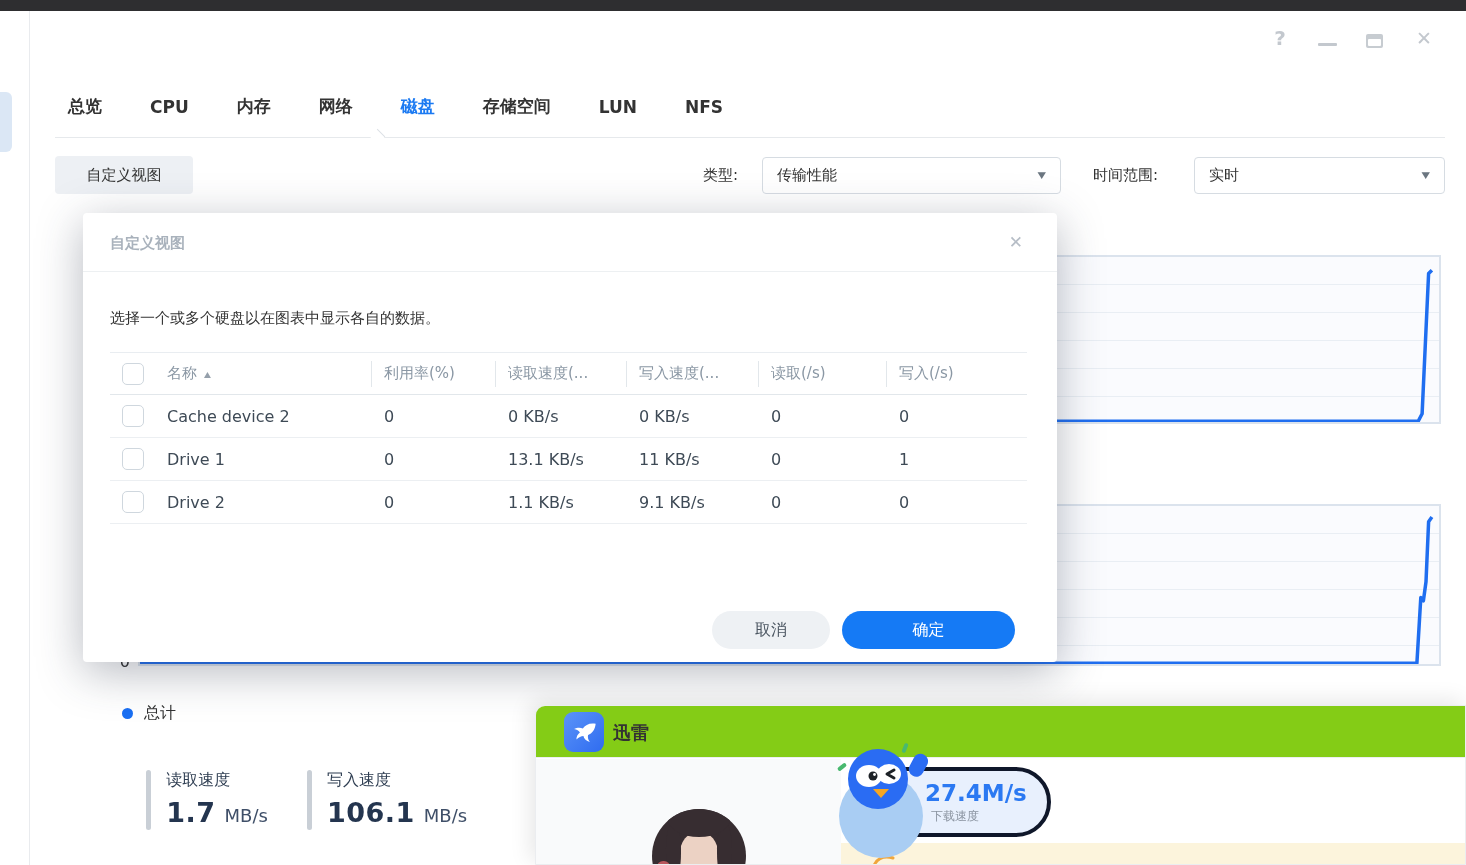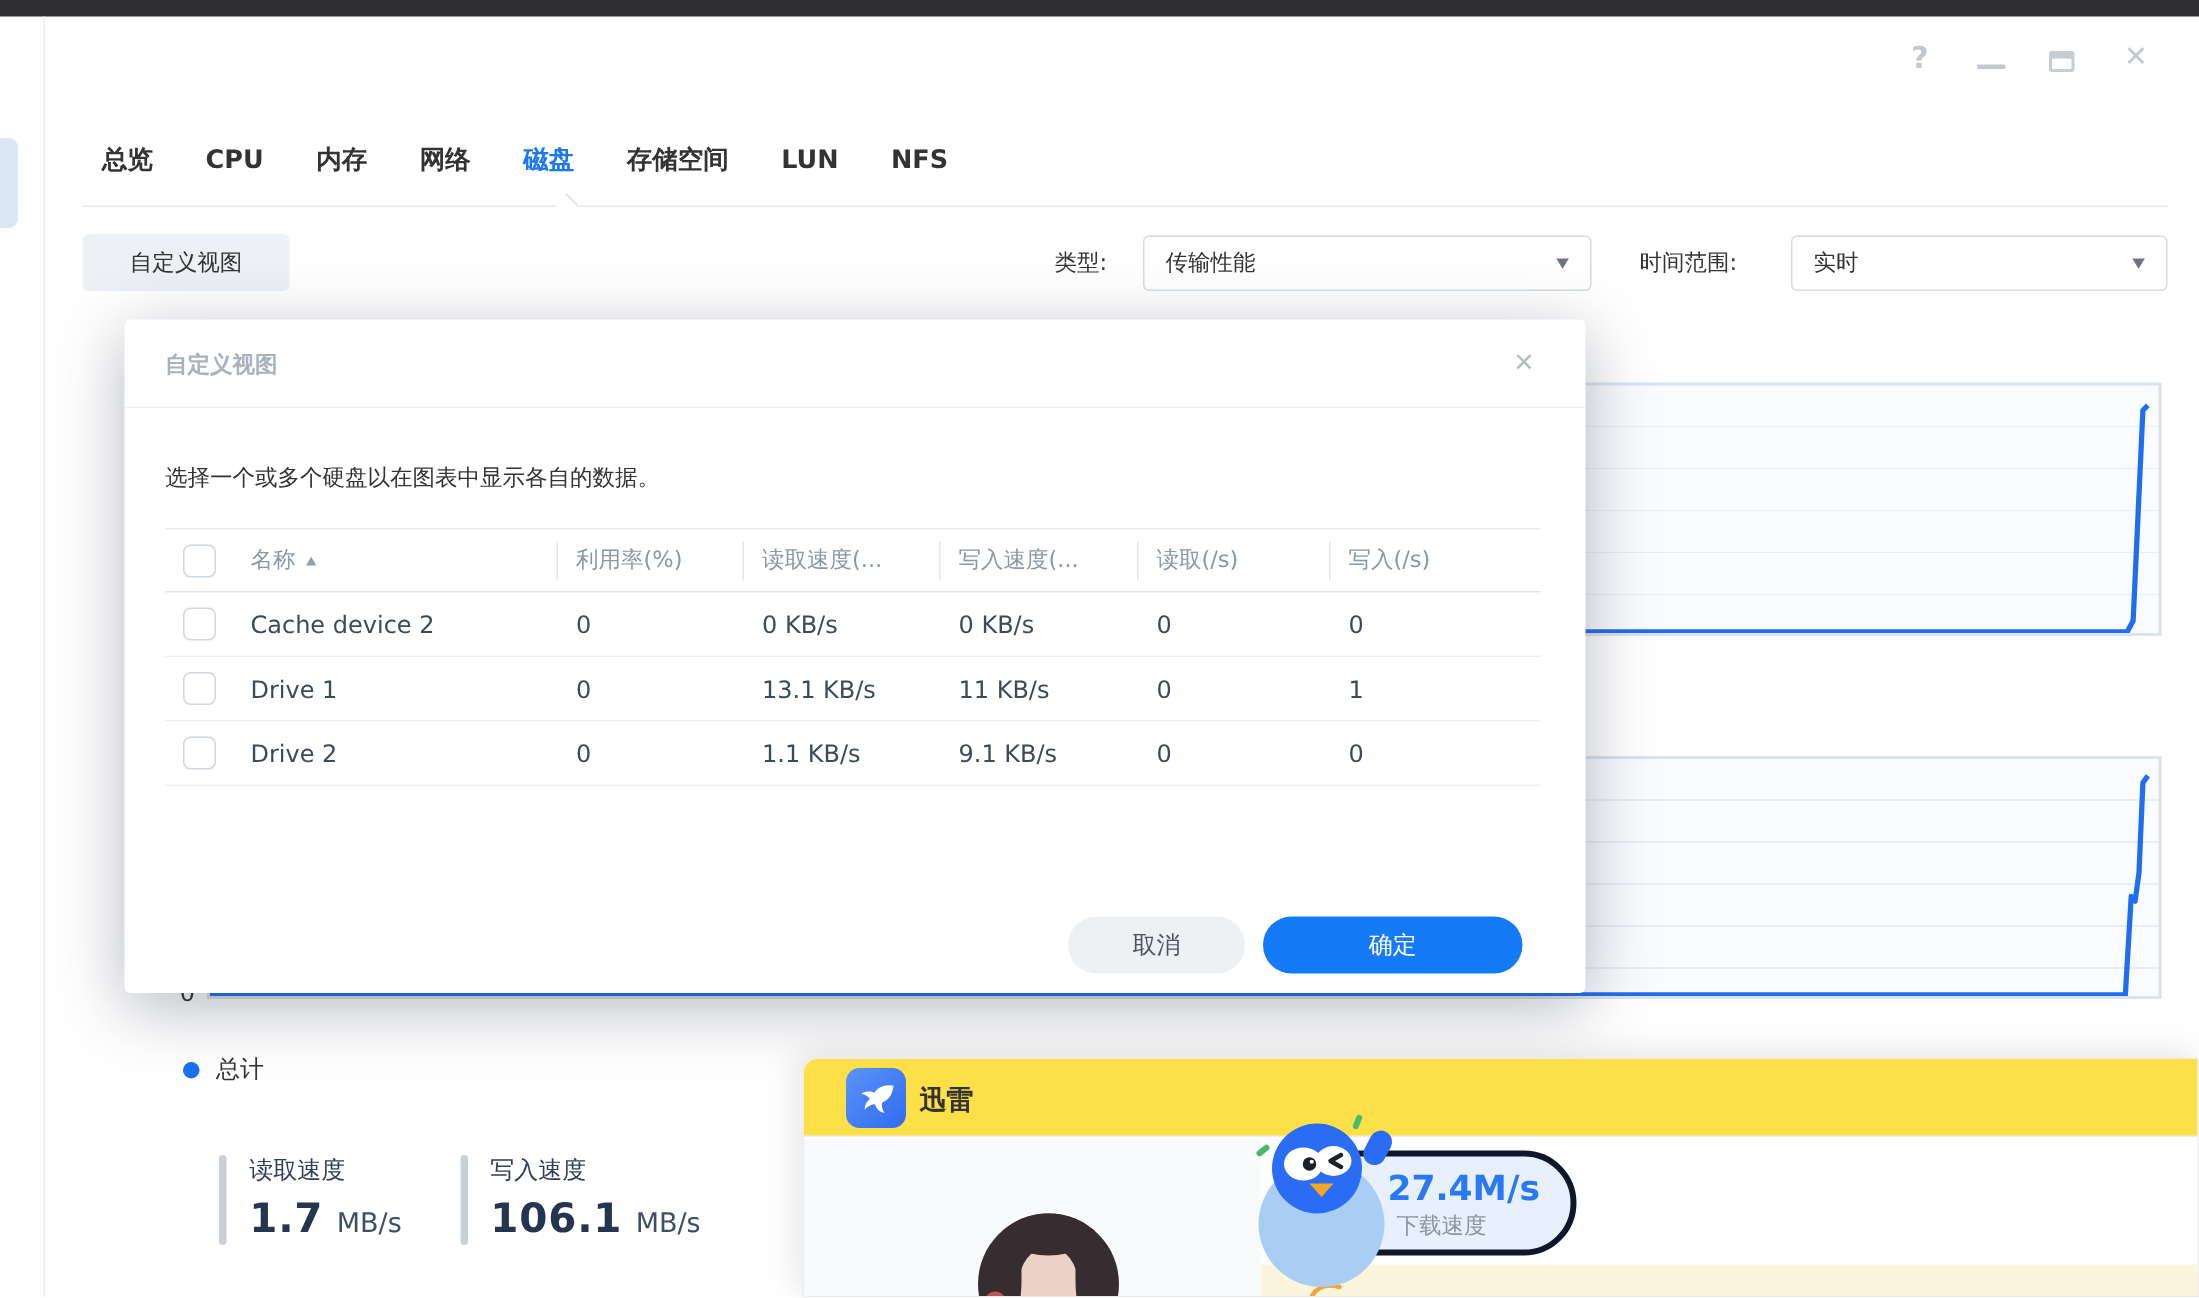--- a/index.html
+++ b/index.html
@@ -16,21 +16,21 @@
   .min-line { display:block; width:19px; height:3px; background:#c3c8ce; border-radius:1px; margin-top:12px; }
   .max-box { display:block; width:17px; height:14px; background:#c7ccd1; border-radius:2px; position:relative; margin-top:6px; }
   .max-box::after { content:""; position:absolute; left:2px; top:5px; width:13px; height:7px; background:#fff; border-radius:1px; }
   .tc.close { font-size:19px; }
 
   
   .left-tab { position:absolute; left:0; top:92px; width:12px; height:60px; background:#dbe7f5; border-radius:0 6px 6px 0; }
   .v-divider { position:absolute; left:29px; top:11px; width:1px; height:854px; background:#e9ebee; }
 
   
-  .tab-bar { position:absolute; left:68px; top:95px; display:flex; gap:35px; align-items:center; }
+  .tab-bar { position:absolute; left:68px; top:95px; display:flex; gap:48px; align-items:center; }
   .tab { font-size:17px; font-weight:700; color:#333; cursor:pointer; white-space:nowrap; }
   .tab.active { color:#1b7af2; }
   .tab-underline { position:absolute; left:55px; top:137px; width:1390px; height:1px; background:#e6e9ec; }
   .caret-up { position:absolute; left:317px; top:-6px; width:11px; height:11px; background:#fff;
     border-left:1px solid #dcе0e5; border-top:1px solid #dce0e5; transform:rotate(45deg); }
 
   
   .custom-view-btn { position:absolute; left:55px; top:156px; width:138px; height:38px; background:#edf0f4;
     border:none; border-radius:4px; font-size:15px; color:#333; cursor:pointer; z-index:2;
     font-family:inherit; }
@@ -81,36 +81,36 @@
   .cb-cell { display:flex; align-items:center; padding-left:12px; }
   .checkbox { width:22px; height:22px; border:1px solid #cfd7de; border-radius:5px; background:#fff; cursor:pointer; }
   .dlg-footer { position:absolute; left:0; top:398px; width:100%; }
   .btn { position:absolute; height:38px; border:none; border-radius:19px; font-size:16px; cursor:pointer; font-family:inherit; }
   .btn-cancel { left:629px; width:118px; background:#eef1f4; color:#4a5560; }
   .btn-ok { left:759px; width:173px; background:#157af5; color:#ffffff; }
 
   
   .thunder { position:absolute; left:535px; top:705px; width:931px; height:160px; background:#fff;
     border:1px solid #ebedf0; border-radius:10px 0 0 0; box-shadow:-4px -4px 22px rgba(0,0,0,0.10); z-index:20; overflow:hidden; }
-  .th-header { position:absolute; left:0; top:0; width:100%; height:52px; border-bottom:1px solid #eceef1; background:#fde047; }
+  .th-header { position:absolute; left:0; top:0; width:100%; height:52px; border-bottom:1px solid #eceef1; background:#84cc16; }
   .th-logo { position:absolute; left:28px; top:6px; width:40px; height:40px; border-radius:9px;
     background:linear-gradient(135deg,#5b93f8,#2f6cf0); display:flex; align-items:center; justify-content:center; }
   .th-title { position:absolute; left:77px; top:15px; font-size:18px; font-weight:700; color:#333; }
   .th-left { position:absolute; left:0; top:53px; width:305px; height:107px; background:#f9fafb; }
   .avatar { position:absolute; left:116px; top:50px; width:94px; height:94px; border-radius:50%; background:#372d31; overflow:hidden; cursor:pointer; }
   .avatar .face { position:absolute; left:27px; top:22px; width:40px; height:52px; border-radius:50%; background:#ecd2c4; }
   .avatar .fringe { position:absolute; left:16px; top:-8px; width:62px; height:36px; border-radius:50%; background:#372d31; }
   .avatar .sideL { position:absolute; left:14px; top:14px; width:15px; height:56px; border-radius:45%; background:#372d31; }
   .avatar .sideR { position:absolute; right:14px; top:14px; width:15px; height:56px; border-radius:45%; background:#372d31; }
   .avatar .accent { position:absolute; left:5px; top:52px; width:13px; height:22px; border-radius:6px; background:#b8565c; }
   .cream-bar { position:absolute; left:305px; top:137px; width:626px; height:23px; background:#fcf4dc; }
   .speed-pill { position:absolute; left:333px; top:61px; width:182px; height:70px; border-radius:35px;
     background:#e8f0fd; border:4px solid #0f172a; z-index:1; }
   .speed-val { margin:9px 0 0 52px; font-size:23px; font-weight:700; color:#2b79f2; }
-  .speed-lab { margin:2px 0 0 58px; font-size:15px; color:#8a93a0; }
+  .speed-lab { margin:2px 0 0 58px; font-size:12px; color:#8a93a0; }
   .mascot { position:absolute; left:295px; top:35px; width:130px; height:125px; z-index:2; }
 </style>
 </head>
 <body>
 
 <div class="stage">
 
   <div class="topbar"></div>
 
   <div class="titlebar-controls">

